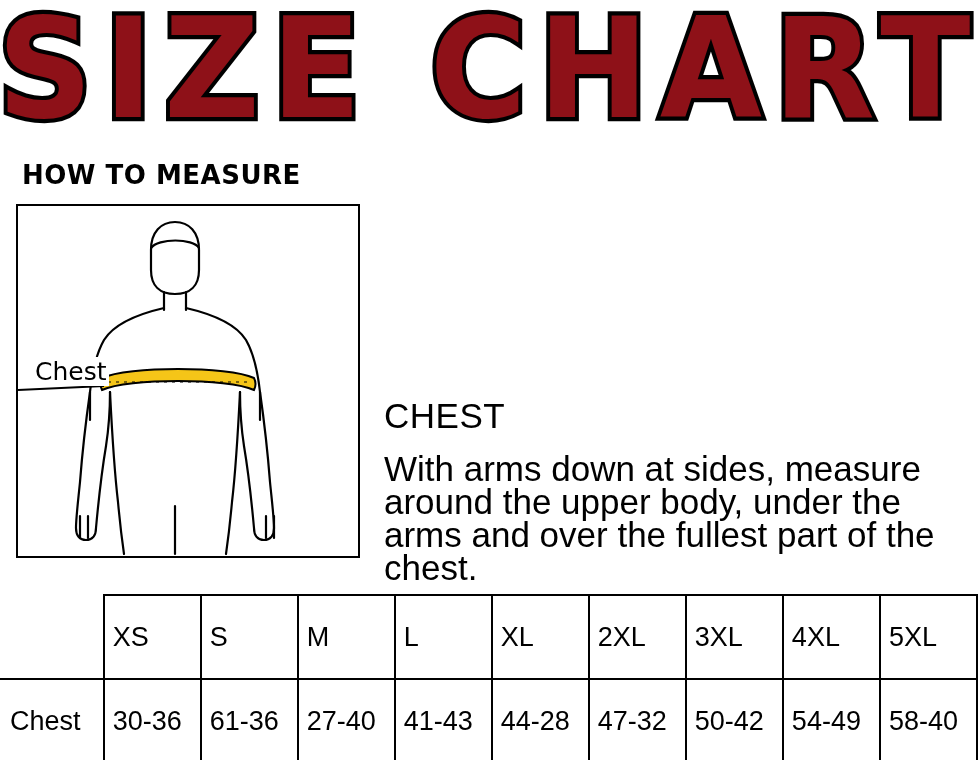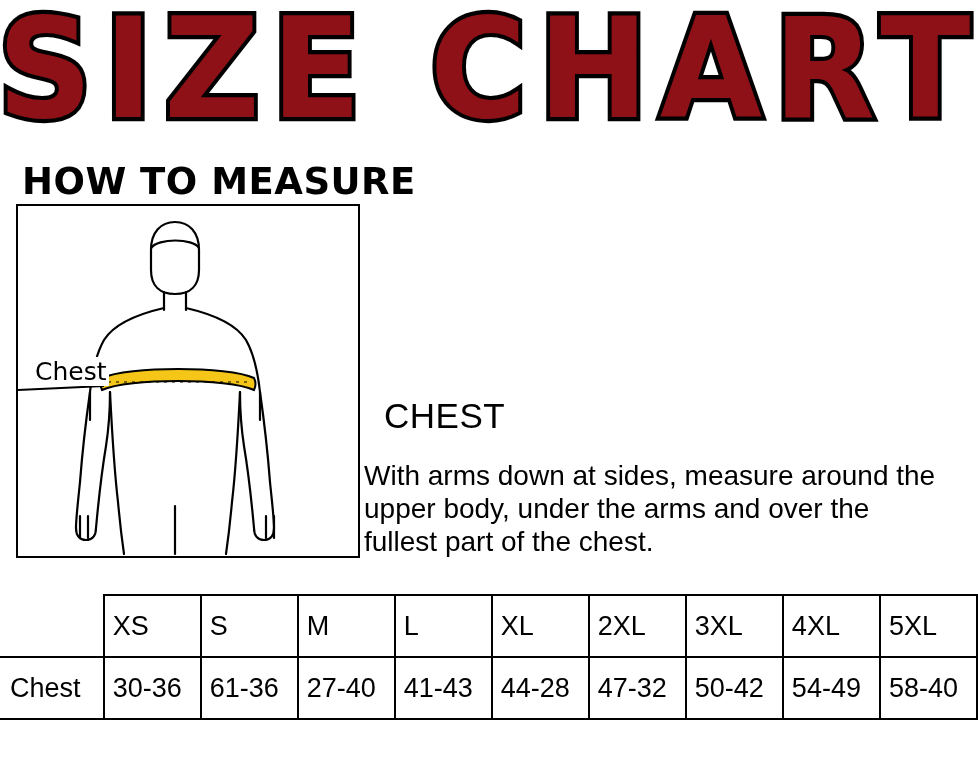--- a/index.html
+++ b/index.html
@@ -40,21 +40,21 @@
     line-height: 1;
   }
 
   
   .how-to {
     position: absolute;
     left: 22px;
     top: 160px;
     font-family: "DejaVu Sans", sans-serif;
     font-weight: bold;
-    font-size: 37px;
+    font-size: 26px;
     letter-spacing: 0.5px;
   }
 
   
   .figure-box {
     position: absolute;
     left: 16px;
     top: 204px;
     width: 344px;
     height: 354px;
@@ -82,40 +82,39 @@
   
   .right-head {
     position: absolute;
     left: 384px;
     top: 396px;
     font-size: 35px;
     letter-spacing: 0.5px;
   }
   .right-body {
     position: absolute;
-    left: 364px;
+    left: 384px;
     top: 452px;
     width: 580px;
-    font-size: 28px;
+    font-size: 35px;
     line-height: 33px;
-    margin-top: 7px;
   }
 
   
   .size-table {
     position: absolute;
     left: 0px;
     top: 594px;
     border-collapse: collapse;
     font-size: 27px;
   }
   .size-table td {
     border: 2px solid #000000;
     height: 58px;
-    padding: 1px 8px;
+    padding: 12px 8px;
     text-align: left;
     vertical-align: middle;
     white-space: nowrap;
     font-family: "Liberation Sans", sans-serif;
   }
   .size-table td.corner {
     border: none;
   }
   .size-table td.rowhead {
     border-left: none;

